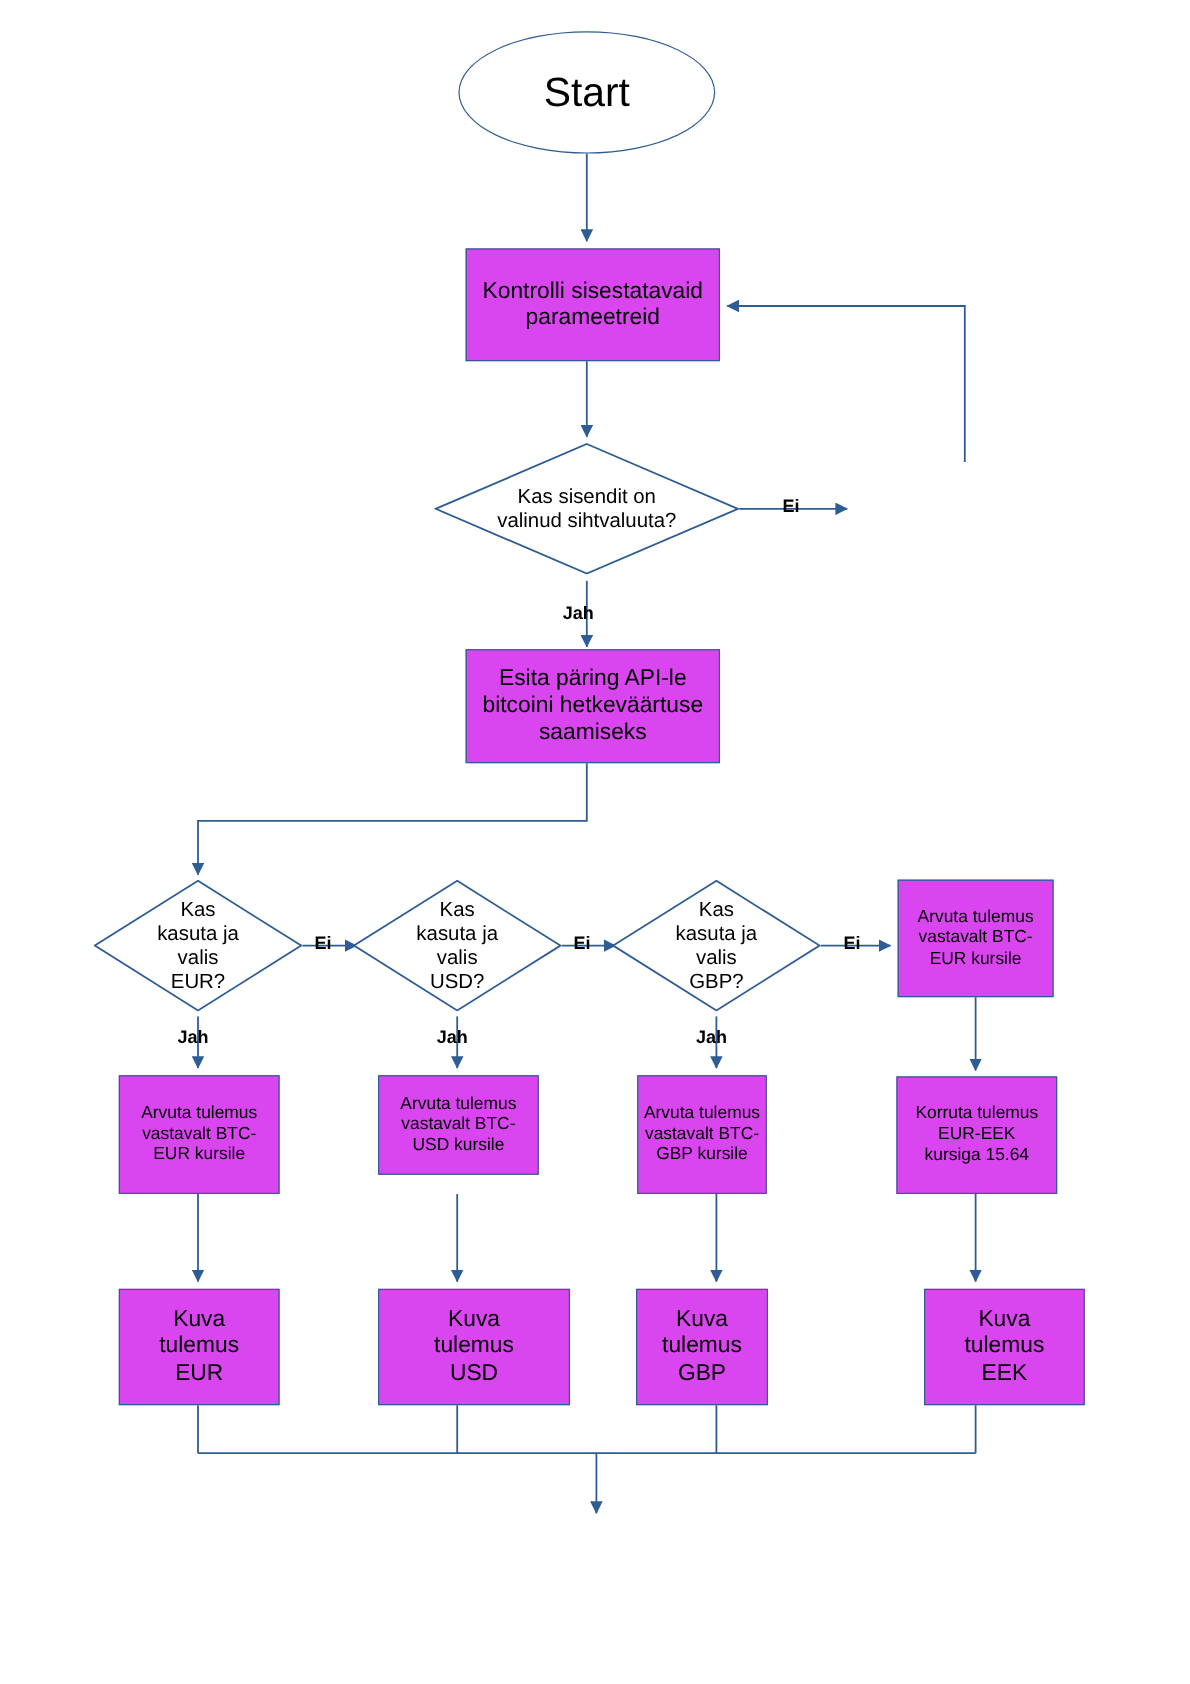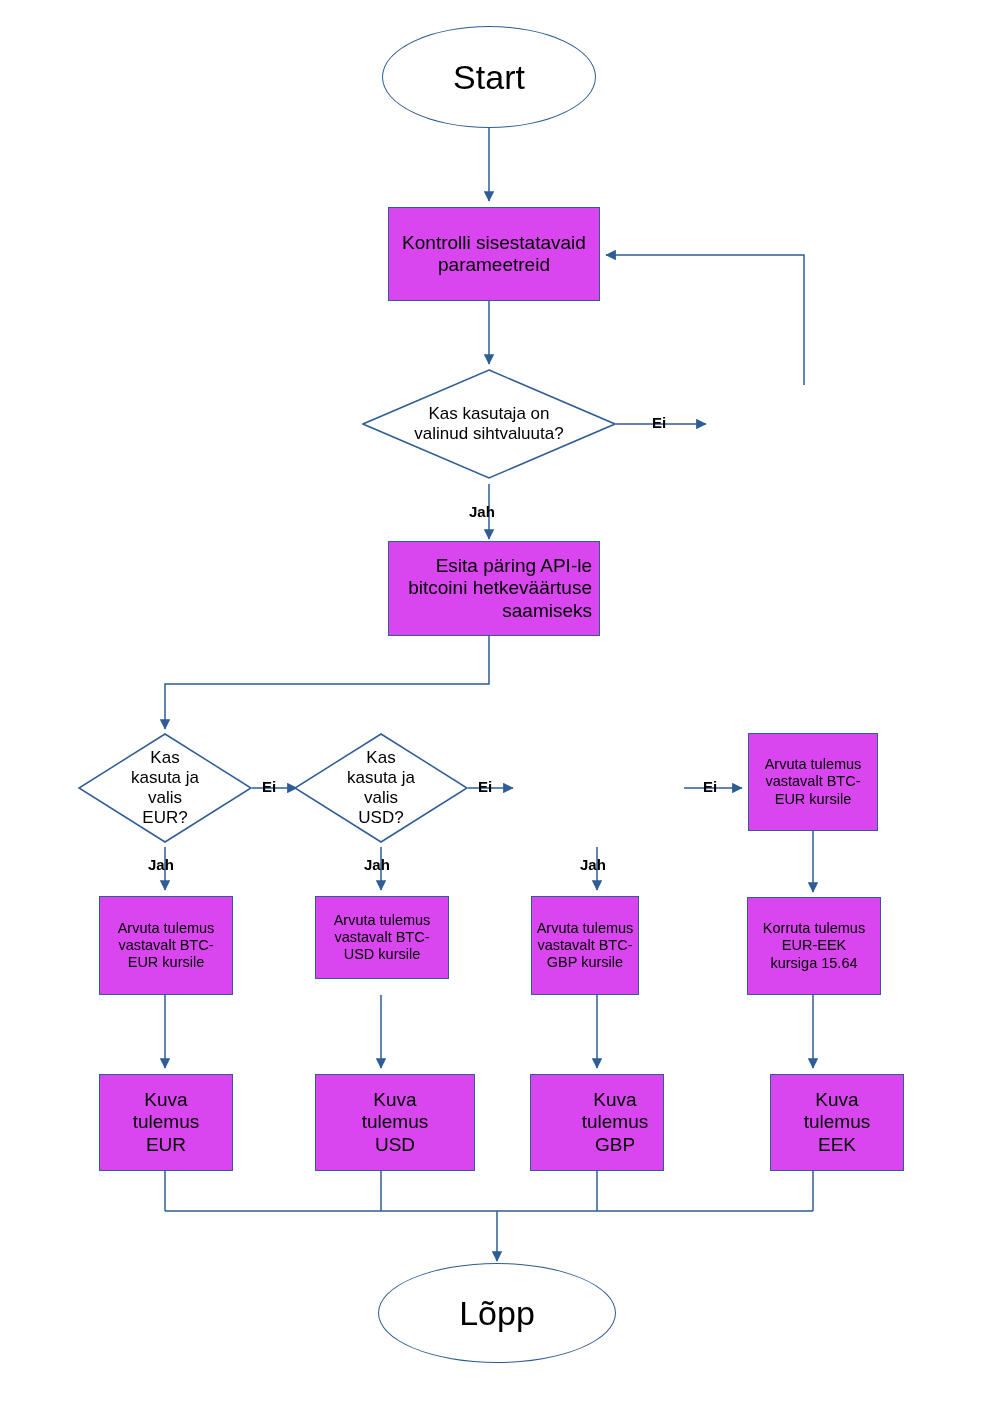--- a/index.html
+++ b/index.html
@@ -130,42 +130,48 @@
   </div>
 
   <div class="node process t-lg" style="left:388px; top:207px; width:212px; height:94px;">
     <span>Kontrolli sisestatavaid parameetreid</span>
   </div>
 
   <div class="node decision t-md" style="left:362px; top:369px; width:254px; height:110px;">
     <svg class="diamond-shape" viewBox="0 0 254 110" preserveAspectRatio="none">
       <polygon points="127,1 253,55 127,109 1,55" fill="#ffffff" stroke="#2E5C94" stroke-width="1.5"></polygon>
     </svg>
-    <span class="d-label" style="width:150px;">Kas kasutaja on valinud sihtvaluuta?</span>
-  </div>
-
-
-  <div class="node process t-lg" style="left:388px; top:541px; width:212px; height:95px;text-align:right;">
+    <span class="d-label" style="width:150px;">Kas sisendit on valinud sihtvaluuta?</span>
+  </div>
+
+
+  <div class="node process t-lg" style="left:388px; top:541px; width:212px; height:95px;">
     <span style="width:196px;">Esita päring API-le bitcoini hetkeväärtuse saamiseks</span>
   </div>
 
   <div class="node decision t-md" style="left:78px; top:733px; width:174px; height:110px;">
     <svg class="diamond-shape" viewBox="0 0 174 110" preserveAspectRatio="none">
       <polygon points="87,1 173,55 87,109 1,55" fill="#ffffff" stroke="#2E5C94" stroke-width="1.5"></polygon>
     </svg>
     <span class="d-label" style="width:82px;">Kas kasuta ja valis EUR?</span>
   </div>
 
   <div class="node decision t-md" style="left:294px; top:733px; width:174px; height:110px;">
     <svg class="diamond-shape" viewBox="0 0 174 110" preserveAspectRatio="none">
       <polygon points="87,1 173,55 87,109 1,55" fill="#ffffff" stroke="#2E5C94" stroke-width="1.5"></polygon>
     </svg>
     <span class="d-label" style="width:82px;">Kas kasuta ja valis USD?</span>
   </div>
 
+  <div class="node decision t-md" style="left:510px; top:733px; width:174px; height:110px;">
+    <svg class="diamond-shape" viewBox="0 0 174 110" preserveAspectRatio="none">
+      <polygon points="87,1 173,55 87,109 1,55" fill="#ffffff" stroke="#2E5C94" stroke-width="1.5"></polygon>
+    </svg>
+    <span class="d-label" style="width:82px;">Kas kasuta ja valis GBP?</span>
+  </div>
 
   <div class="node process t-sm" style="left:748px; top:733px; width:130px; height:98px;">
     <span style="width:104px;">Arvuta tulemus vastavalt BTC-EUR kursile</span>
   </div>
 
   <div class="node process t-sm" style="left:99px; top:896px; width:134px; height:99px;">
     <span style="width:105px;">Arvuta tulemus vastavalt BTC-EUR kursile</span>
   </div>
 
   <div class="node process t-sm" style="left:315px; top:896px; width:134px; height:83px;">
@@ -181,31 +187,28 @@
   </div>
 
   <div class="node process t-lg" style="left:99px; top:1074px; width:134px; height:97px;">
     <span style="width:96px;">Kuva tulemus EUR</span>
   </div>
 
   <div class="node process t-lg" style="left:315px; top:1074px; width:160px; height:97px;">
     <span style="width:96px;">Kuva tulemus USD</span>
   </div>
 
-  <div class="node process t-lg" style="left:530px; top:1074px; width:134px; height:97px;justify-content:flex-end;">
+  <div class="node process t-lg" style="left:530px; top:1074px; width:110px; height:97px;">
     <span style="width:96px;">Kuva tulemus GBP</span>
   </div>
 
   <div class="node process t-lg" style="left:746px; top:1074px; width:134px; height:97px;margin-left:24px;">
     <span style="width:96px;">Kuva tulemus EEK</span>
   </div>
 
-  <div class="node terminal t-end" style="left:378px; top:1263px; width:238px; height:100px;">
-    <span>Lõpp</span>
-  </div>
 
   <span class="lbl" style="left:652px; top:414px;">Ei</span>
   <span class="lbl" style="left:469px; top:503px;">Jah</span>
   <span class="lbl" style="left:262px; top:778px;">Ei</span>
   <span class="lbl" style="left:478px; top:778px;">Ei</span>
   <span class="lbl" style="left:703px; top:778px;">Ei</span>
   <span class="lbl" style="left:148px; top:856px;">Jah</span>
   <span class="lbl" style="left:364px; top:856px;">Jah</span>
   <span class="lbl" style="left:580px; top:856px;">Jah</span>
 

